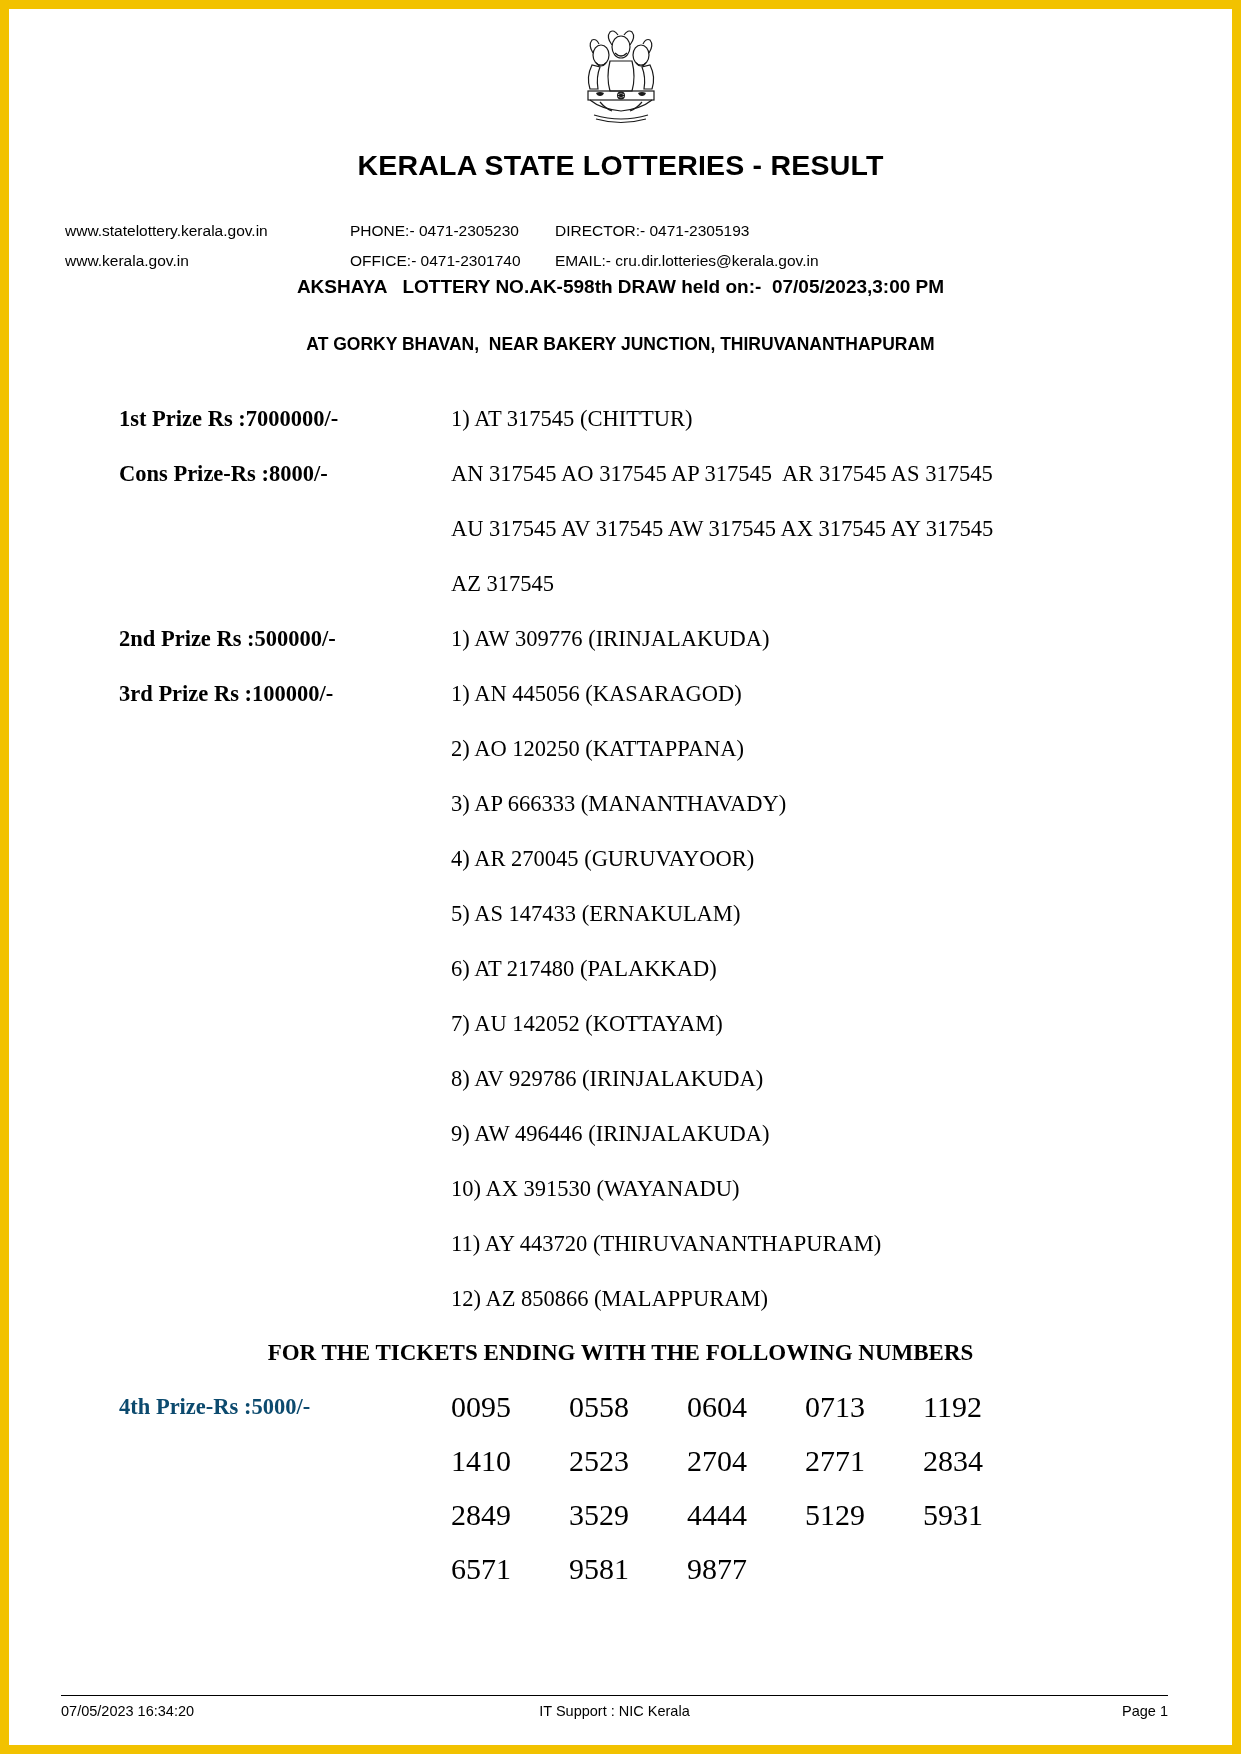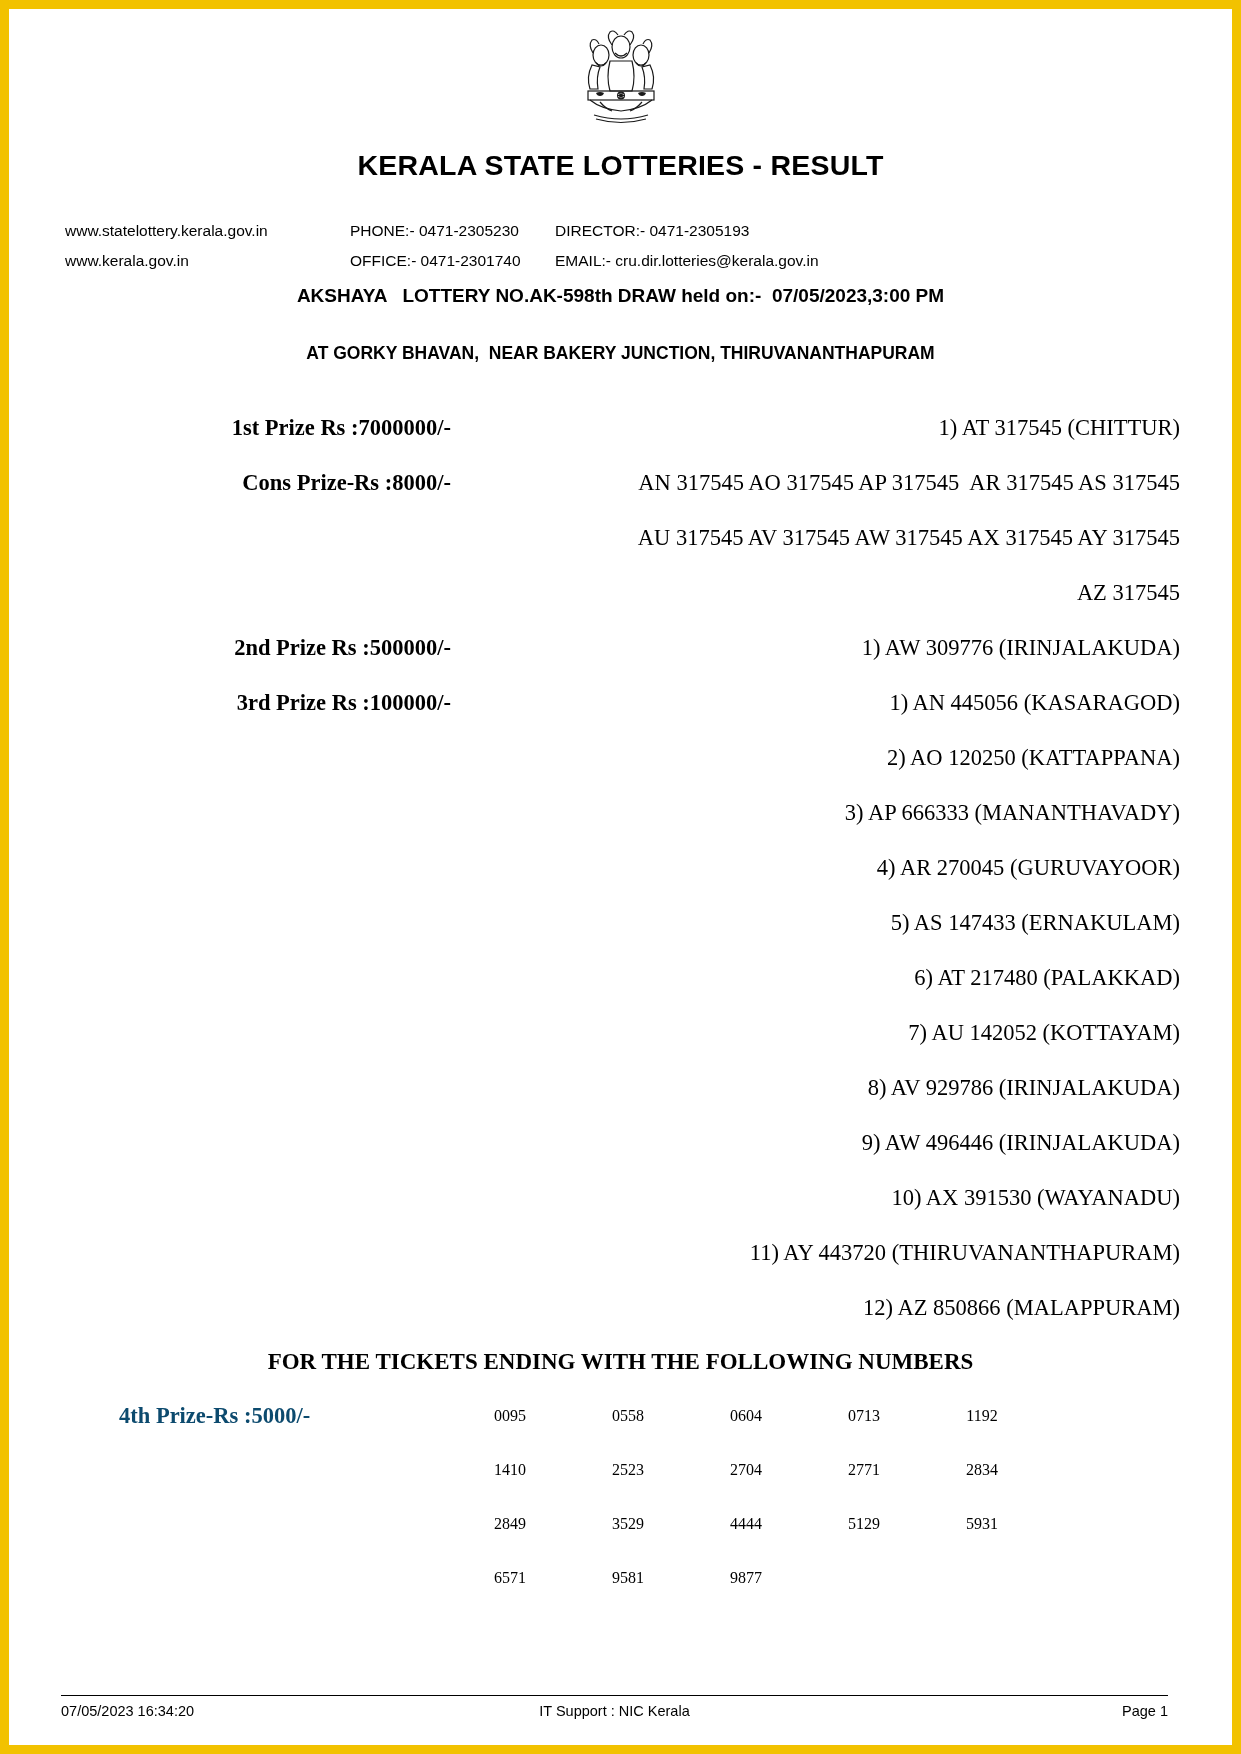--- a/index.html
+++ b/index.html
@@ -52,41 +52,40 @@
   .c-web   { width:285px; }
   .c-phone { width:205px; }
   .c-dir   { flex:1; }
 
   
   .draw-line {
     text-align:center;
     font-family:"Liberation Sans", sans-serif;
     font-weight:bold;
     font-size:19px;
-    margin-top:9px;
+    margin-top:0;
     color:#000;
     white-space:pre;
   }
   .venue-line {
     text-align:center;
     font-family:"Liberation Sans", sans-serif;
     font-weight:bold;
     font-size:17.5px;
     margin-top:36px;
     color:#000;
     white-space:pre;
   }
 
   
   .prizes { margin-top:36px; }
   .prow {
     display:flex;
     align-items:flex-start;
     min-height:55px;
-    text-align:right;
   }
   .plabel {
     width:390px;
     flex:0 0 390px;
     font-family:"Liberation Serif", serif;
     font-weight:bold;
     font-size:22.5px;
     color:#000;
     padding-left:58px;
     line-height:55px;
@@ -124,24 +123,24 @@
     font-size:22.5px;
     padding-left:58px;
     line-height:54px;
     color:#0c4a6e;
     white-space:pre;
   }
   .grid-cells { flex:1; display:flex; }
   .gcell {
     width:118px;
     font-family:"Liberation Serif", serif;
-    font-size:16px;
+    font-size:30px;
     line-height:54px;
     color:#000;
-    text-align:center;
+    text-align:left;
   }
 
   
   .footer {
     position:absolute;
     left:52px; right:64px; bottom:26px;
     display:flex;
     align-items:center;
     border-top:1px solid #000;
     padding-top:7px;

